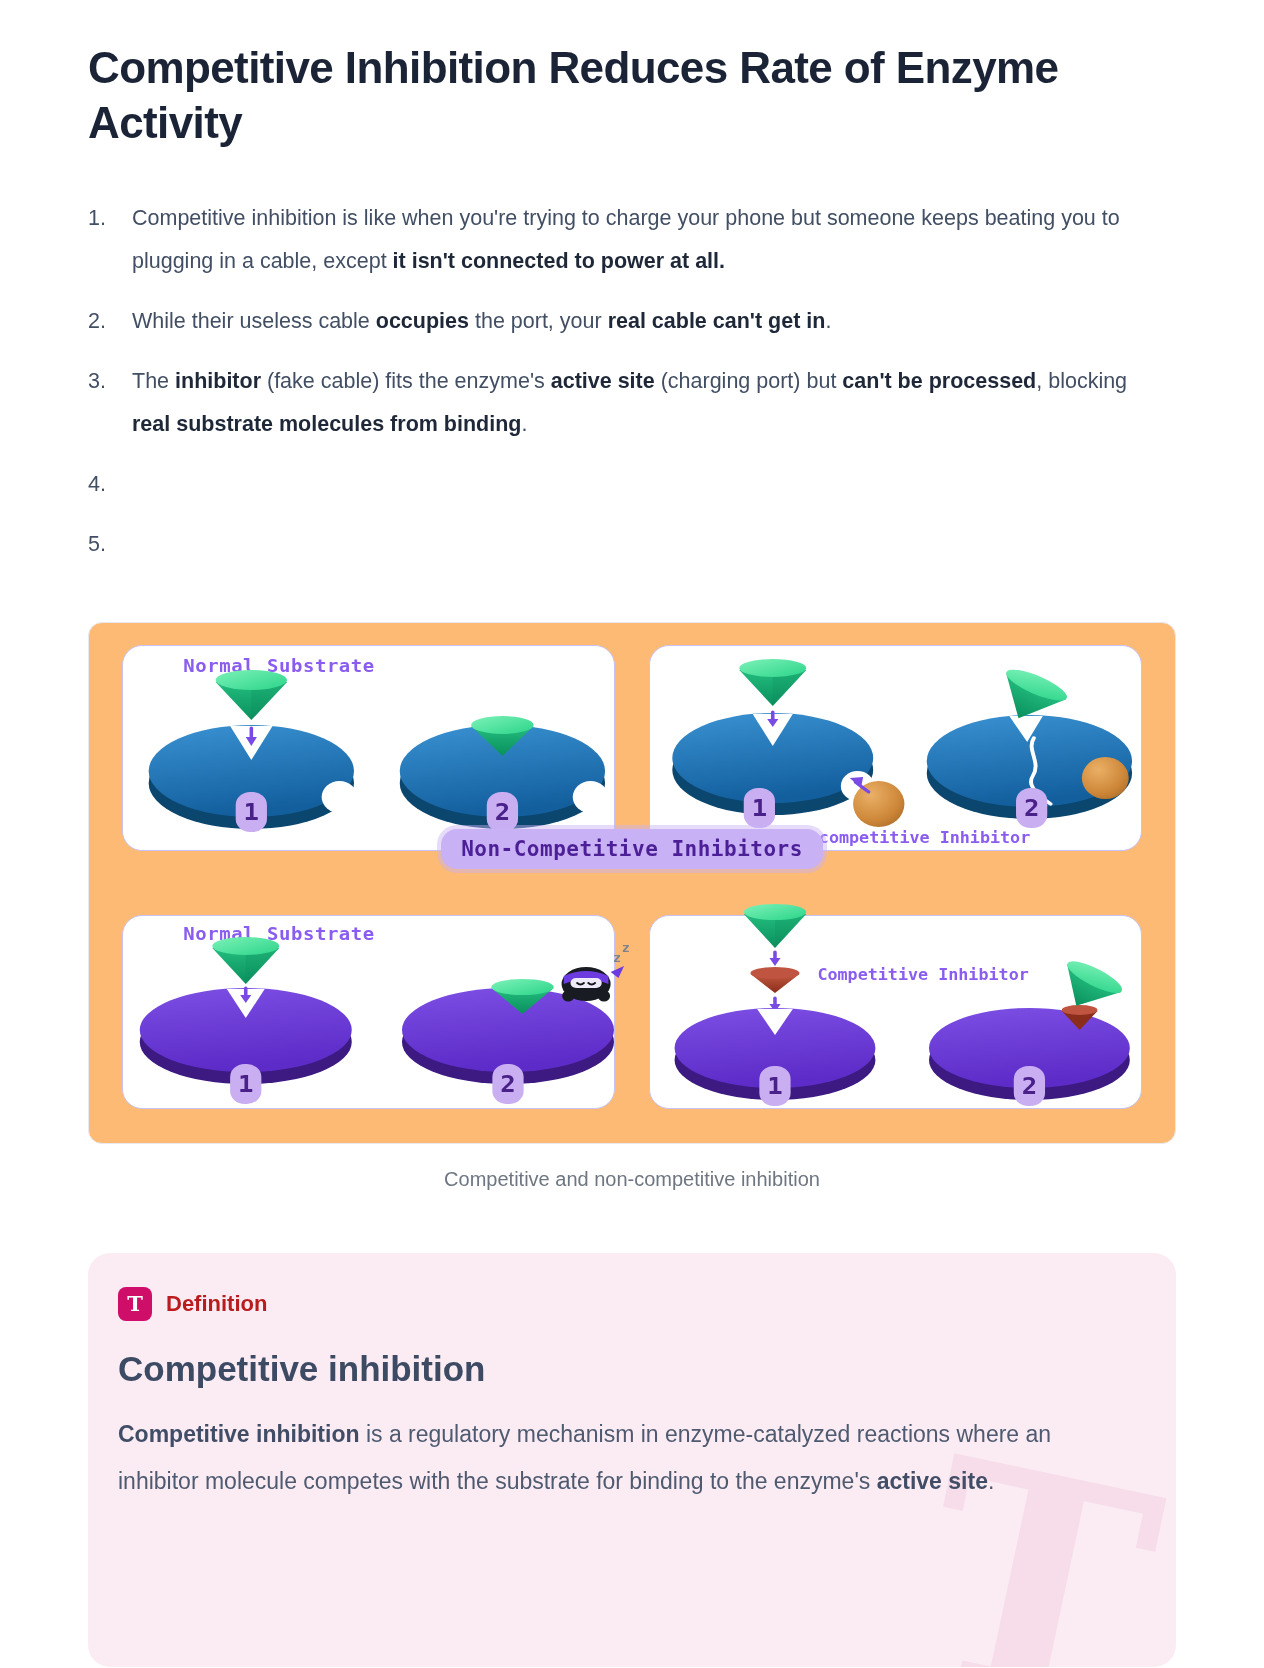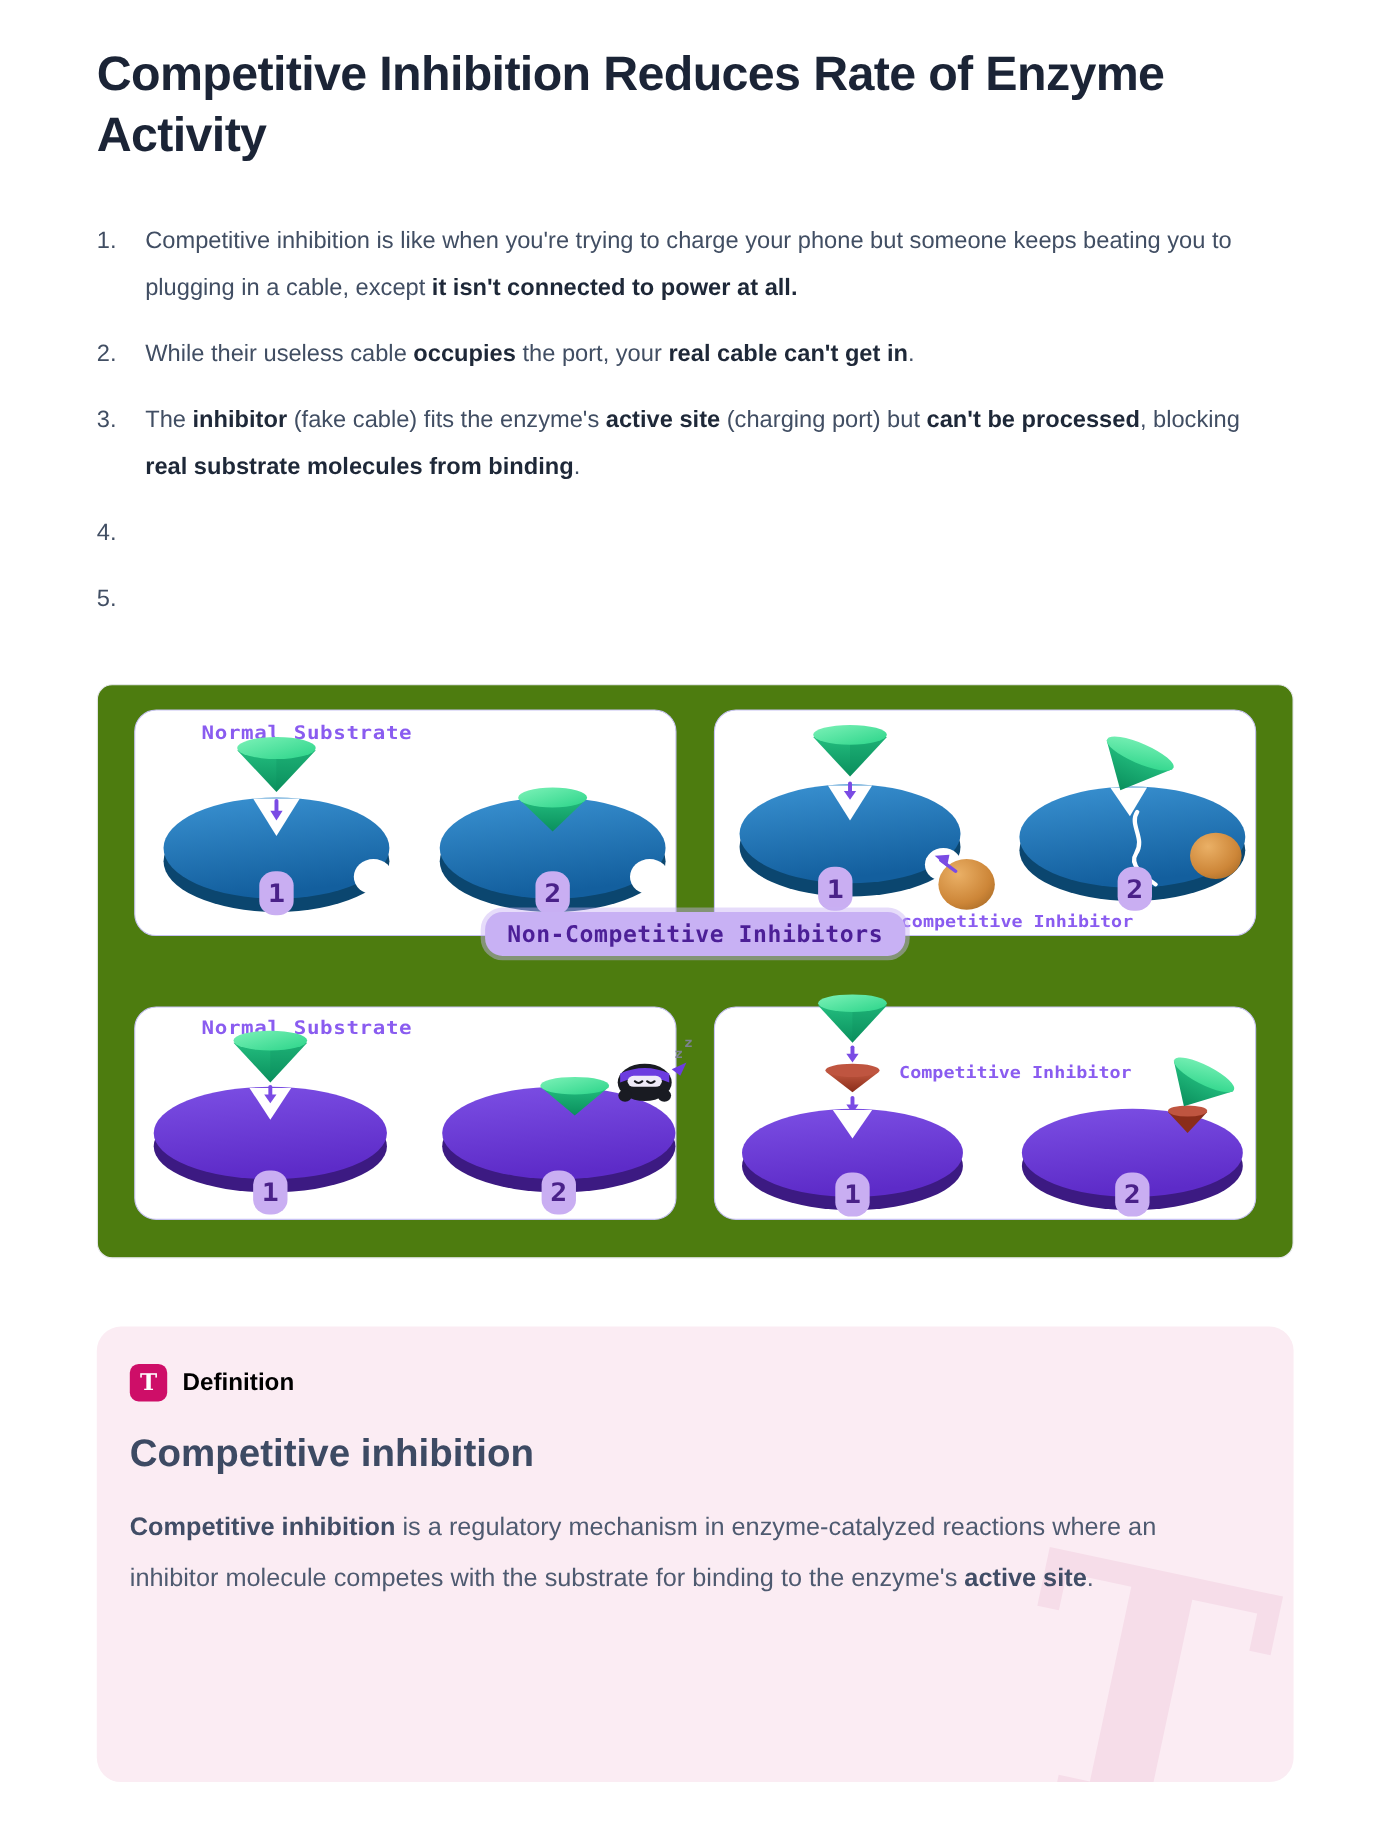--- a/index.html
+++ b/index.html
@@ -9,21 +9,21 @@
 
   h1{font-size:44px;line-height:1.26;font-weight:800;color:#1b2436;
      letter-spacing:-0.6px;margin:0 0 46px;max-width:1030px;}
 
   .olist{display:flex;flex-direction:column;gap:17px;margin-bottom:56px;}
   .oitem{display:flex;gap:6px;font-size:21.5px;line-height:2.0;}
   .onum{min-width:38px;color:#414e63;}
   .otext{max-width:1000px;}
   .otext .b{font-weight:700;color:#1e2838;}
 
-  .fig-card{border:1px solid #e8e9ee;border-radius:14px;padding:22px 33px 34px;background:#4d7c0f;}
+  .fig-card{border:1px solid #e8e9ee;border-radius:14px;padding:22px 33px 34px;background:#fdba74;}
   .fig-row{display:flex;gap:34px;}
   .fig-panel{position:relative;flex:1;border:1.6px solid #c7c2f3;border-radius:20px;background:#fff;}
   .fig-panel svg{display:block;width:100%;height:100%;overflow:visible;}
   .row-top .fig-panel{height:204px;}
   .row-bottom .fig-panel{height:192px;}
   .fig-heading-row{text-align:center;position:relative;z-index:2;margin:-22px 0 42px;height:44px;}
   .fig-heading-row.last{margin:-24px 0 0;}
   .fig-pill{display:inline-block;background:#c8b1f4;color:#4c1f97;
             font-family:"DejaVu Sans Mono",monospace;font-weight:700;font-size:21px;
             letter-spacing:.5px;padding:8px 20px;border-radius:16px;
@@ -34,21 +34,21 @@
   .fig-sublabel{font:700 15px "DejaVu Sans Mono",monospace;fill:#8a5cf0;}
   .badge-num{font:700 23px "DejaVu Sans Mono",monospace;fill:#4a2189;}
   .zz{font:700 12px "DejaVu Sans Mono",monospace;fill:#7c8290;}
 
   .def-card{position:relative;overflow:hidden;background:#fbecf3;border-radius:22px;
             margin-top:62px;padding:34px 30px 60px;min-height:320px;}
   .def-head{display:flex;align-items:center;gap:14px;position:relative;z-index:1;}
   .def-icon{width:34px;height:34px;border-radius:8px;background:#ce0e68;color:#fff;
             display:flex;align-items:center;justify-content:center;
             font-family:"DejaVu Serif",serif;font-weight:700;font-size:21px;}
-  .def-tag{color:#000000;font-size:22px;font-weight:700;}
+  .def-tag{color:#b91c1c;font-size:22px;font-weight:700;}
   .def-title{font-size:35px;font-weight:700;color:#3d4a63;margin:28px 0 0;position:relative;z-index:1;}
   .def-body{font-size:23px;line-height:2.05;color:#4e5a70;margin-top:22px;max-width:1020px;
             position:relative;z-index:1;}
   .def-body .b{font-weight:700;color:#414d66;}
   .def-watermark{position:absolute;right:28px;bottom:-70px;font-family:"DejaVu Serif",serif;
             font-size:300px;font-weight:700;color:#f6dde9;transform:rotate(12deg);
             z-index:0;line-height:1;}
 </style>
 </head>
 <body>
@@ -293,20 +293,21 @@
           <g transform="translate(340,170)">
             <rect x="-14" y="-20" width="28" height="40" rx="13" fill="#c9aef2"></rect>
             <text y="8" text-anchor="middle" class="badge-num">2</text>
           </g>
         </svg>
       </div>
     </div>
 
   </div>
 
+  <div class="fig-caption">Competitive and non-competitive inhibition</div>
 
   <div class="def-card">
     <div class="def-watermark">T</div>
     <div class="def-head">
       <div class="def-icon">T</div>
       <div class="def-tag">Definition</div>
     </div>
     <div class="def-title">Competitive inhibition</div>
     <div class="def-body"><span class="b">Competitive inhibition</span><span> is a regulatory mechanism in enzyme-catalyzed reactions where an inhibitor molecule competes with the substrate for binding to the enzyme's </span><span class="b">active site</span><span>.</span></div>
   </div>

